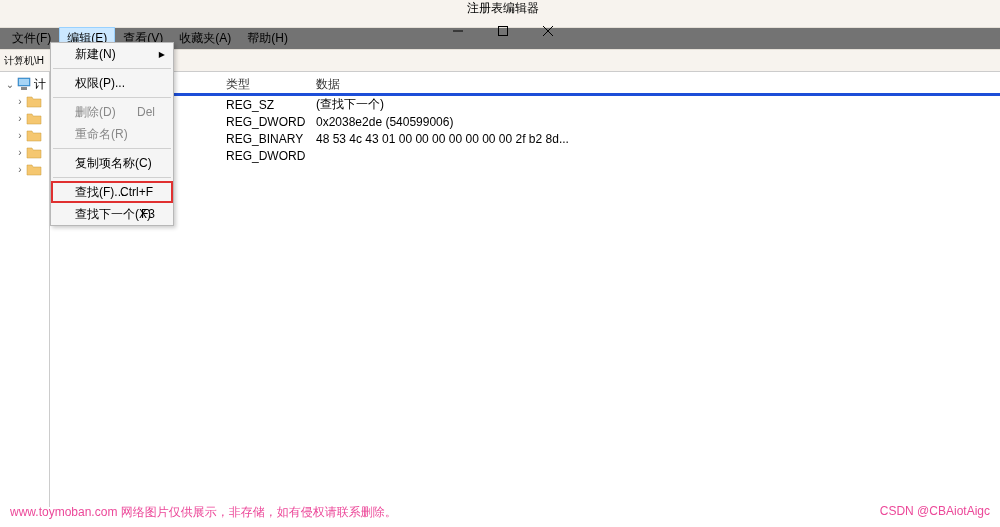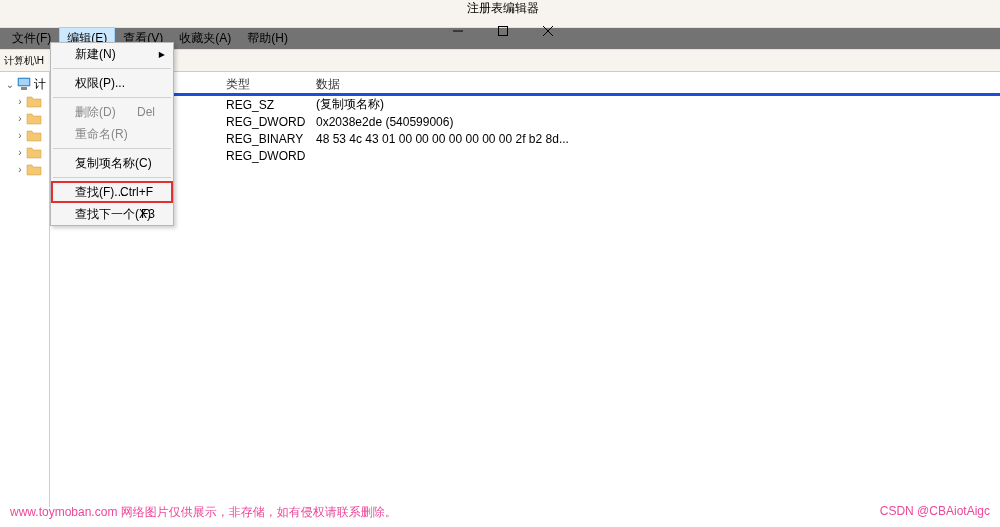--- a/index.html
+++ b/index.html
@@ -168,21 +168,21 @@
 
   <div class="list-panel">
     <div class="list-header">
       <div class="list-col col-name">名称</div>
       <div class="list-col col-type">类型</div>
       <div class="list-col col-data">数据</div>
     </div>
     <div class="list-row">
       <div class="list-cell col-name">认)</div>
       <div class="list-cell col-type">REG_SZ</div>
-      <div class="list-cell col-data">(复制项名称)</div>
+      <div class="list-cell col-data">(查找下一个)</div>
     </div>
     <div class="list-row">
       <div class="list-cell col-name">1901149542...</div>
       <div class="list-cell col-type">REG_DWORD</div>
       <div class="list-cell col-data">0x2038e2de (540599006)</div>
     </div>
     <div class="list-row">
       <div class="list-cell col-name">mRanks</div>
       <div class="list-cell col-type">REG_BINARY</div>
       <div class="list-cell col-data">48 53 4c 43 01 00 00 00 00 00 00 00 2f b2 8d...</div>

